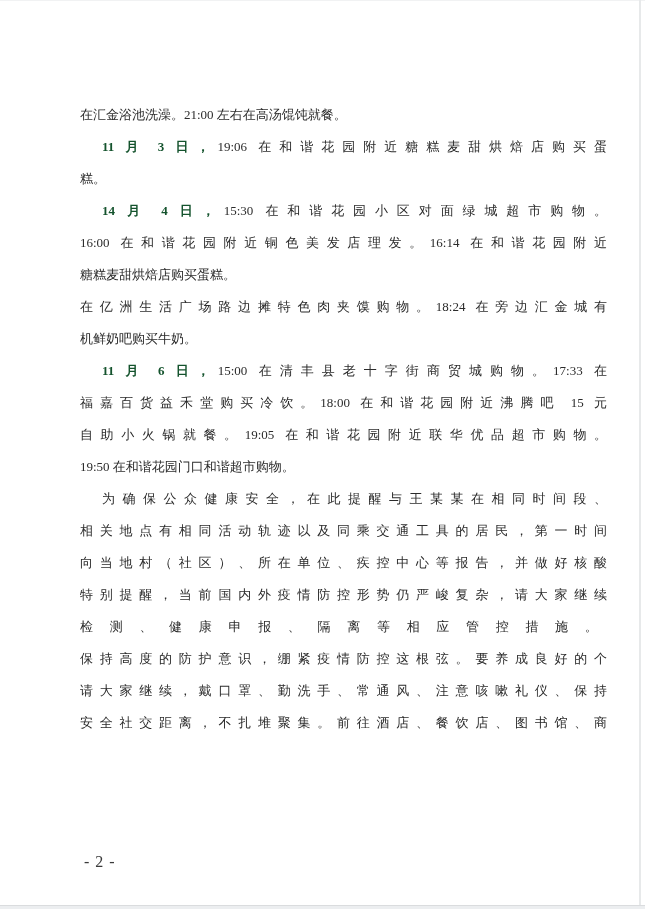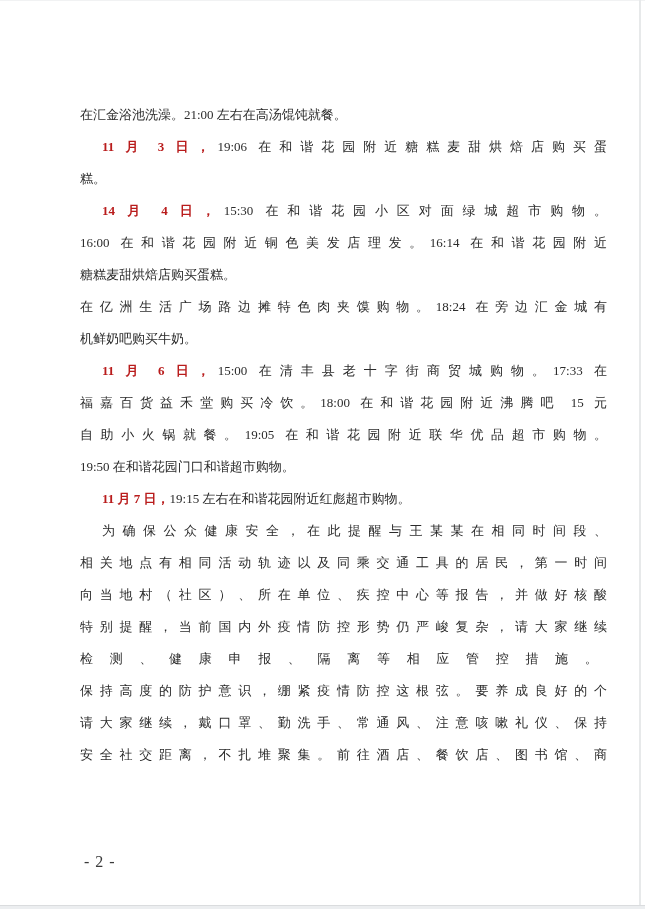--- a/index.html
+++ b/index.html
@@ -40,21 +40,21 @@
     white-space: nowrap;
     text-align: justify;
     
   }
   .line.fill {
     text-align-last: justify;
     text-justify: inter-character;
   }
   .line.indent { padding-left: 22px; }
   .line.spread { letter-spacing: 9.2px; }
-  .line b { font-weight: bold; color: #b91c1c; }
+  .line b { font-weight: bold; color: #14532d; }
   .footer {
     position: absolute;
     left: 84px;
     top: 852px;
     font-size: 16px;
     line-height: 20px;
     color: #3a3a3a;
     letter-spacing: 1px;
     font-family: "Liberation Serif", "DejaVu Serif", serif;
   }
@@ -70,21 +70,20 @@
       <div class="line">糕。</div>
       <div class="line fill indent"><b>14 月 4 日，</b>15:30 在和谐花园小区对面绿城超市购物。</div>
       <div class="line fill">16:00 在和谐花园附近铜色美发店理发。16:14 在和谐花园附近</div>
       <div class="line">糖糕麦甜烘焙店购买蛋糕。</div>
       <div class="line fill">在亿洲生活广场路边摊特色肉夹馍购物。18:24 在旁边汇金城有</div>
       <div class="line">机鲜奶吧购买牛奶。</div>
       <div class="line fill indent"><b>11 月 6 日，</b>15:00 在清丰县老十字街商贸城购物。17:33 在</div>
       <div class="line fill">福嘉百货益禾堂购买冷饮。18:00 在和谐花园附近沸腾吧 15 元</div>
       <div class="line fill">自助小火锅就餐。19:05 在和谐花园附近联华优品超市购物。</div>
       <div class="line">19:50 在和谐花园门口和谐超市购物。</div>
-      <div class="line indent"><b>11 月 7 日，</b>19:15 左右在和谐花园附近红彪超市购物。</div>
       <div class="line fill indent">为确保公众健康安全，在此提醒与王某某在相同时间段、</div>
       <div class="line fill">相关地点有相同活动轨迹以及同乘交通工具的居民，第一时间</div>
       <div class="line fill">向当地村（社区）、所在单位、疾控中心等报告，并做好核酸</div>
       <div class="line fill">特别提醒，当前国内外疫情防控形势仍严峻复杂，请大家继续</div>
       <div class="line fill spread">检测、健康申报、隔离等相应管控措施。</div>
       <div class="line fill">保持高度的防护意识，绷紧疫情防控这根弦。要养成良好的个</div>
       <div class="line fill">请大家继续，戴口罩、勤洗手、常通风、注意咳嗽礼仪、保持</div>
       <div class="line fill">安全社交距离，不扎堆聚集。前往酒店、餐饮店、图书馆、商</div>
     </div>
   <div class="footer">- 2 -</div>

